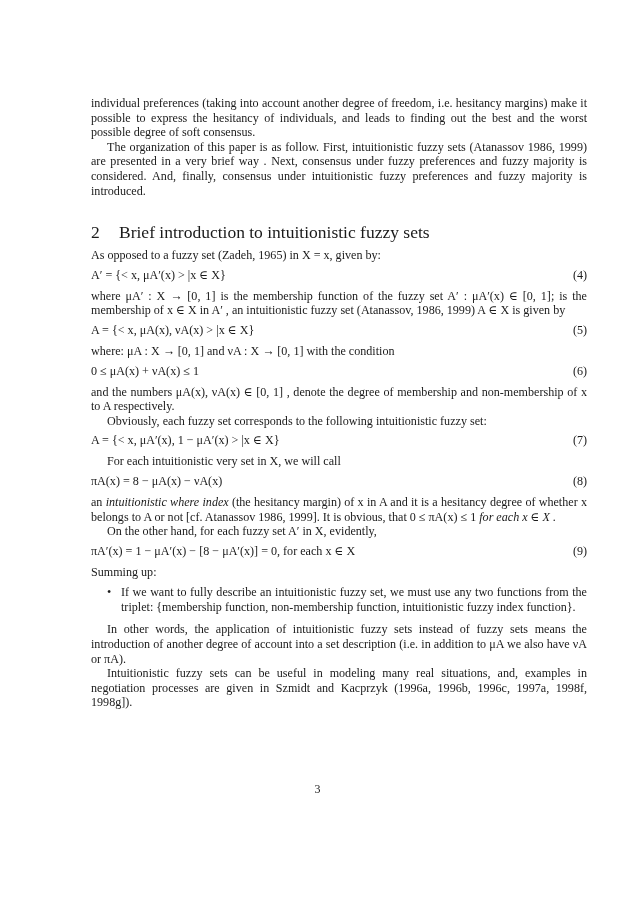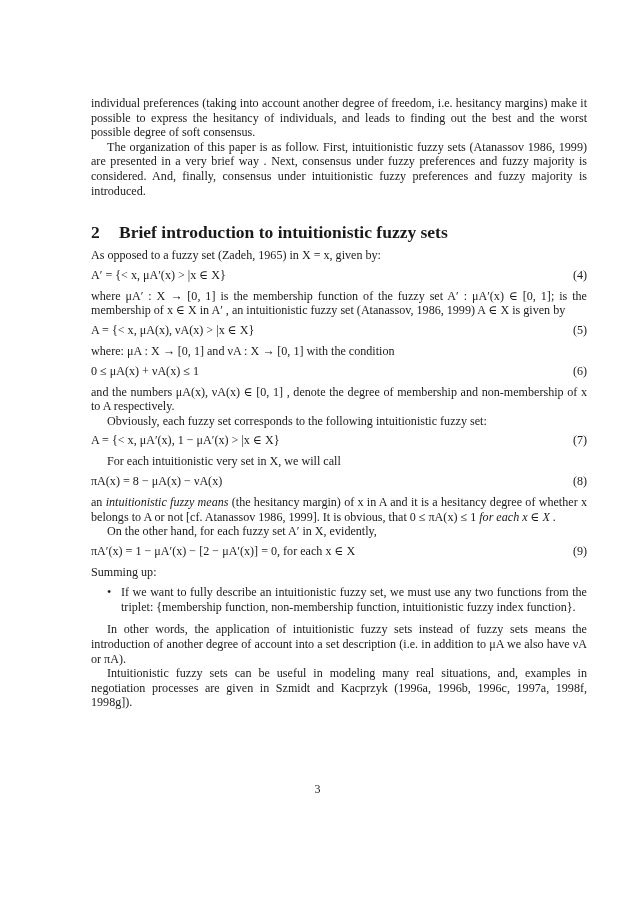--- a/index.html
+++ b/index.html
@@ -1,21 +1,21 @@
 <!DOCTYPE html>
 <html><head>
   <meta charset="utf-8">
   <style>
     html, body { margin:0; padding:0; background:#ffffff; }
     body { width:635px; height:898px; position:relative; overflow:hidden;
       font-family:"Liberation Serif","DejaVu Serif",serif; color:#1a1a1a; }
     .page { position:absolute; left:69px; top:96px; width:496px; font-size:12.1px; line-height:14.6px;margin-left:22px; }
     p { margin:0; text-align:justify; }
     .indent { text-indent:16px; }
-    h2 { font-family:"Liberation Serif","DejaVu Serif",serif; font-size:17.5px; font-weight:bold; margin:24px 0 6px 0; line-height:20px; }
+    h2 { font-family:"Liberation Serif","DejaVu Serif",serif; font-size:17.5px; font-weight:normal; margin:24px 0 6px 0; line-height:20px; }
     h2 .num { display:inline-block; width:28px; }
     .eq { position:relative; height:19px; line-height:19px; margin:3px 0 4px 0; }
     .eq .body { font-style:normal; }
     .eq .tag { position:absolute; right:0; top:0; }
     i, .m { font-style:italic; }
     .bullet { position:relative; padding-left:30px; margin:6px 0 8px 0; }
     .bullet .dot { position:absolute; left:16px; top:0; }
     .pagenum { position:absolute; left:0; width:635px; top:782px; text-align:center; font-size:12px; }
   </style>
 </head>
@@ -31,23 +31,23 @@
   <div class="eq"><span class="body m">A′ = {&lt; x, μA′(x) &gt; |x ∈ X}</span><span class="tag">(4)</span></div>
   <p>where μA′ : X → [0, 1] is the membership function of the fuzzy set A′ : μA′(x) ∈ [0, 1]; is the membership of x ∈ X in A′ , an intuitionistic fuzzy set (Atanassov, 1986, 1999) A ∈ X is given by</p>
   <div class="eq"><span class="body m">A = {&lt; x, μA(x), νA(x) &gt; |x ∈ X}</span><span class="tag">(5)</span></div>
   <p>where: μA : X → [0, 1] and νA : X → [0, 1] with the condition</p>
   <div class="eq"><span class="body m">0 ≤ μA(x) + νA(x) ≤ 1</span><span class="tag">(6)</span></div>
   <p>and the numbers μA(x), νA(x) ∈ [0, 1] , denote the degree of membership and non-membership of x to A respectively.</p>
   <p class="indent">Obviously, each fuzzy set corresponds to the following intuitionistic fuzzy set:</p>
   <div class="eq"><span class="body m">A = {&lt; x, μA′(x), 1 − μA′(x) &gt; |x ∈ X}</span><span class="tag">(7)</span></div>
   <p class="indent">For each intuitionistic very set in X, we will call</p>
   <div class="eq"><span class="body m">πA(x) = 8 − μA(x) − νA(x)</span><span class="tag">(8)</span></div>
-  <p><span>an </span><i>intuitionistic fuzzy means</i><span> (the hesitancy margin) of x in A and it is a hesitancy degree of whether x belongs to A or not [cf. Atanassov 1986, 1999]. It is obvious, that 0 ≤ πA(x) ≤ 1 </span><i>for each  x ∈ X .</i></p>
+  <p><span>an </span><i>intuitionistic where index</i><span> (the hesitancy margin) of x in A and it is a hesitancy degree of whether x belongs to A or not [cf. Atanassov 1986, 1999]. It is obvious, that 0 ≤ πA(x) ≤ 1 </span><i>for each  x ∈ X .</i></p>
   <p class="indent">On the other hand, for each fuzzy set A′ in X, evidently,</p>
-  <div class="eq"><span class="body m">πA′(x) = 1 − μA′(x) − [2 − μA′(x)] = 0,  for each x ∈ X</span><span class="tag">(9)</span></div>
+  <div class="eq"><span class="body m">πA′(x) = 1 − μA′(x) − [8 − μA′(x)] = 0,  for each x ∈ X</span><span class="tag">(9)</span></div>
   <p>Summing up:</p>
   <div class="bullet">
       <span class="dot">•</span>
       <p>If we want to fully describe an intuitionistic fuzzy set, we must use any two functions from the triplet: {membership function, non-membership function, intuitionistic fuzzy index function}.</p>
     </div>
   <p class="indent">In other words, the application of intuitionistic fuzzy sets instead of fuzzy sets means the introduction of another degree of account into a set description (i.e. in addition to μA we also have νA or πA).</p>
   <p class="indent">Intuitionistic fuzzy sets can be useful in modeling many real situations, and, examples in negotiation processes are given in Szmidt and Kacprzyk (1996a, 1996b, 1996c, 1997a, 1998f, 1998g]).</p>
 </div>
 
 <div class="pagenum">3</div>

